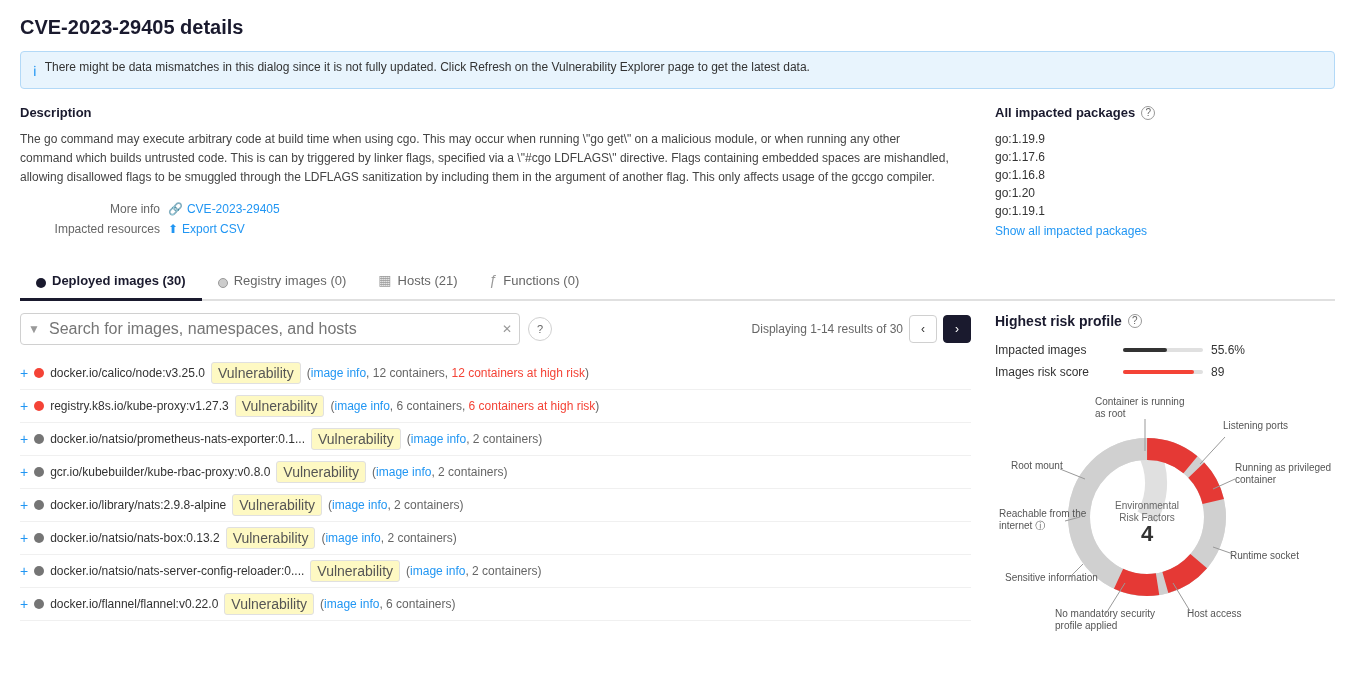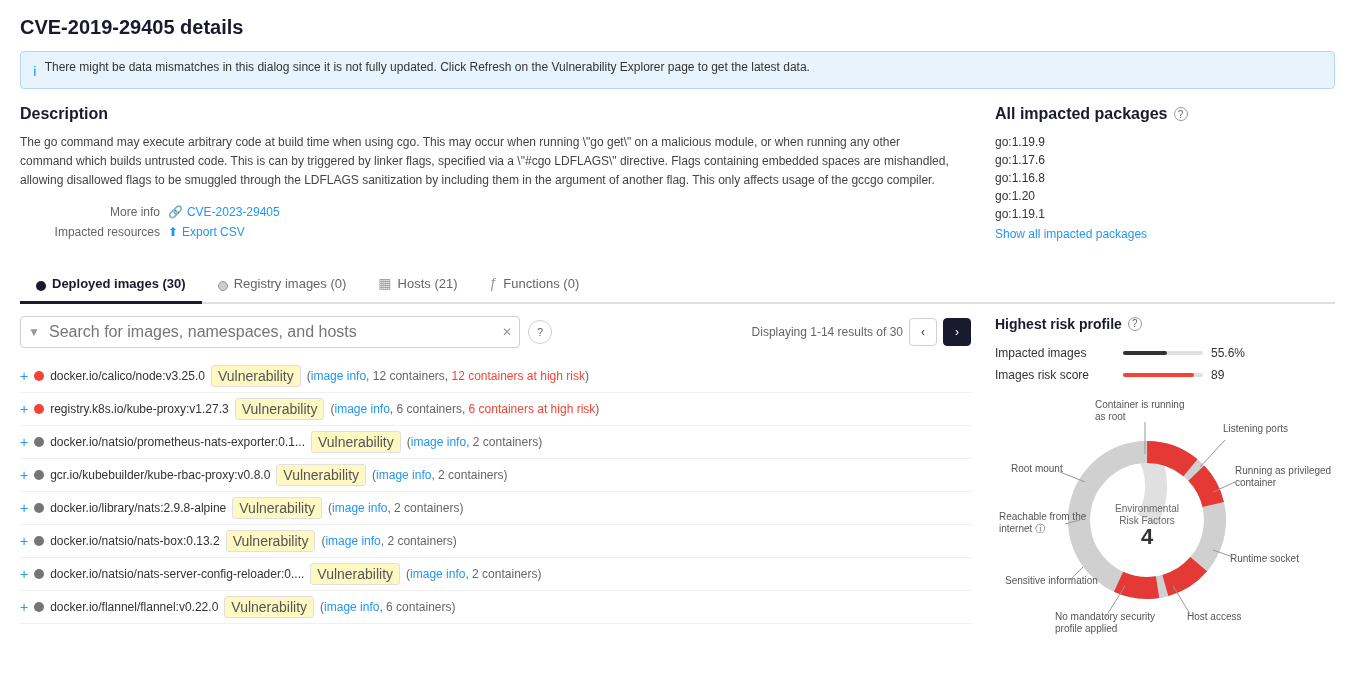--- a/index.html
+++ b/index.html
@@ -4,21 +4,21 @@
   <style>
     * { box-sizing: border-box; margin: 0; padding: 0; }
     body { font-family: -apple-system, BlinkMacSystemFont, 'Segoe UI', Arial, sans-serif; font-size: 13px; color: #333; background: #fff; }
     .page { padding: 16px 20px; max-width: 1355px; }
     .page-title { font-size: 20px; font-weight: 600; margin-bottom: 12px; color: #1a1a2e; }
     .info-banner { background: #e8f4fd; border: 1px solid #b3d9f7; border-radius: 4px; padding: 8px 12px; display: flex; align-items: flex-start; gap: 8px; margin-bottom: 16px; font-size: 12px; color: #333; }
     .info-icon { color: #2196f3; font-size: 14px; flex-shrink: 0; margin-top: 1px; }
     .content-layout { display: flex; gap: 40px; }
     .left-panel { flex: 1; }
     .right-panel { width: 340px; flex-shrink: 0; }
-    .section-title { font-size: 16px; font-weight: 600; margin-bottom: 10px; color: #1a1a2e; }
+    .section-title { font-size: 13px; font-weight: 600; margin-bottom: 10px; color: #1a1a2e; }
     .description-text { font-size: 12px; line-height: 1.6; color: #444; margin-bottom: 14px; }
     .meta-row { display: flex; align-items: center; gap: 8px; margin-bottom: 6px; font-size: 12px; text-align: right; }
     .meta-label { color: #666; width: 140px; flex-shrink: 0; font-weight: 500; }
     .meta-link { color: #2196f3; text-decoration: none; display: flex; align-items: center; gap: 4px; }
     .packages-title-row { display: flex; align-items: center; gap: 6px; margin-bottom: 10px; }
     .help-icon { width: 14px; height: 14px; border-radius: 50%; border: 1px solid #999; display: inline-flex; align-items: center; justify-content: center; font-size: 10px; color: #666; cursor: pointer; }
     .package-item { font-size: 12px; color: #333; padding: 2px 0; }
     .show-all-link { color: #2196f3; font-size: 12px; text-decoration: none; margin-top: 4px; display: block; }
     .tabs-section { margin-top: 20px; }
     .tabs-row { display: flex; border-bottom: 2px solid #e0e0e0; margin-bottom: 0; }
@@ -57,21 +57,21 @@
     .progress-bar-fill-red { height: 4px; background: #f44336; border-radius: 2px; }
     .metric-value { font-size: 12px; color: #333; font-weight: 500; }
     .risk-chart-area { position: relative; width: 320px; height: 240px; margin-top: 10px; }
     svg.donut { overflow: visible; }
   </style>
 </head>
 <body>
 
 <div class="page">
 
-  <h1 class="page-title">CVE-2019-29405 details</h1>
+  <h1 class="page-title">CVE-2023-29405 details</h1>
 
   <div class="info-banner">
     <span class="info-icon">ℹ</span>
     <span>There might be data mismatches in this dialog since it is not fully updated. Click Refresh on the Vulnerability Explorer page to get the latest data.</span>
   </div>
 
   <div class="content-layout">
     <div class="left-panel">
       <div class="section-title">Description</div>
       <div class="description-text">The go command may execute arbitrary code at build time when using cgo. This may occur when running \"go get\" on a malicious module, or when running any other command which builds untrusted code. This is can by triggered by linker flags, specified via a \"#cgo LDFLAGS\" directive. Flags containing embedded spaces are mishandled, allowing disallowed flags to be smuggled through the LDFLAGS sanitization by including them in the argument of another flag. This only affects usage of the gccgo compiler.</div>

